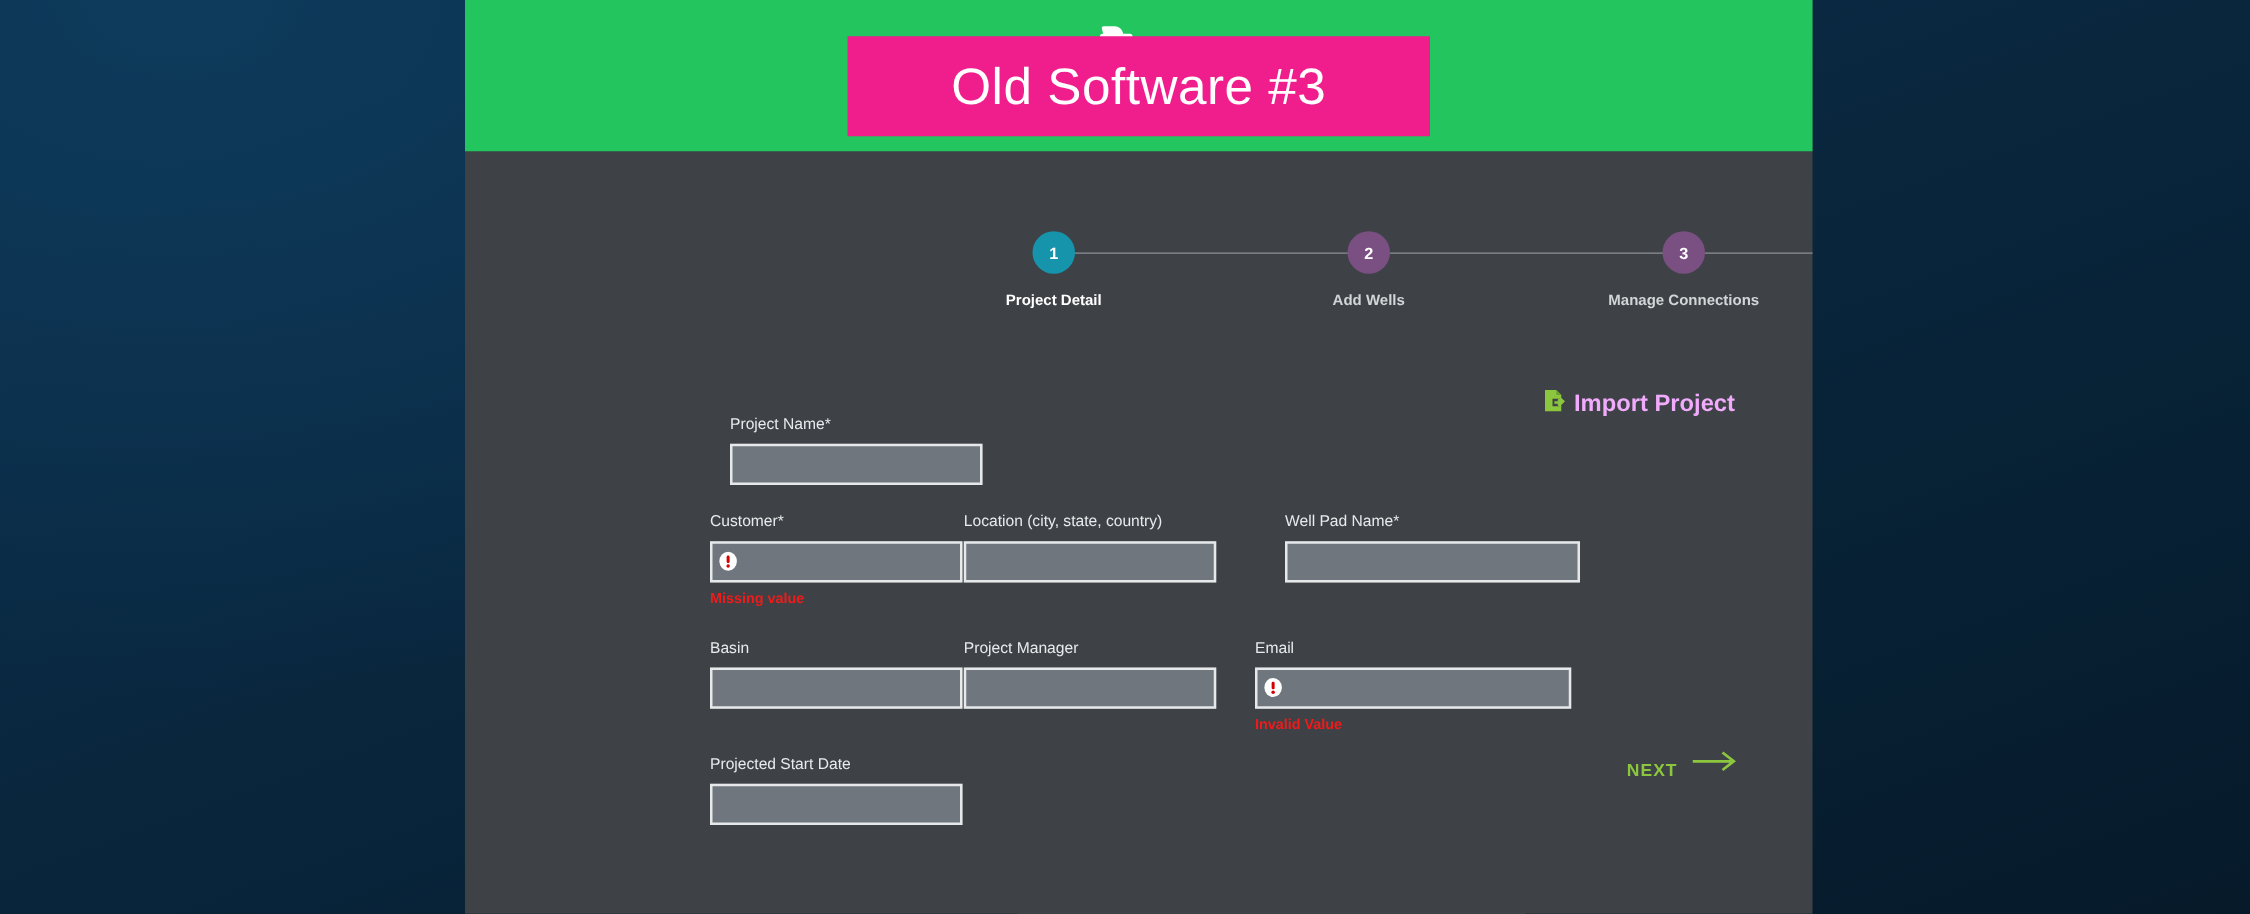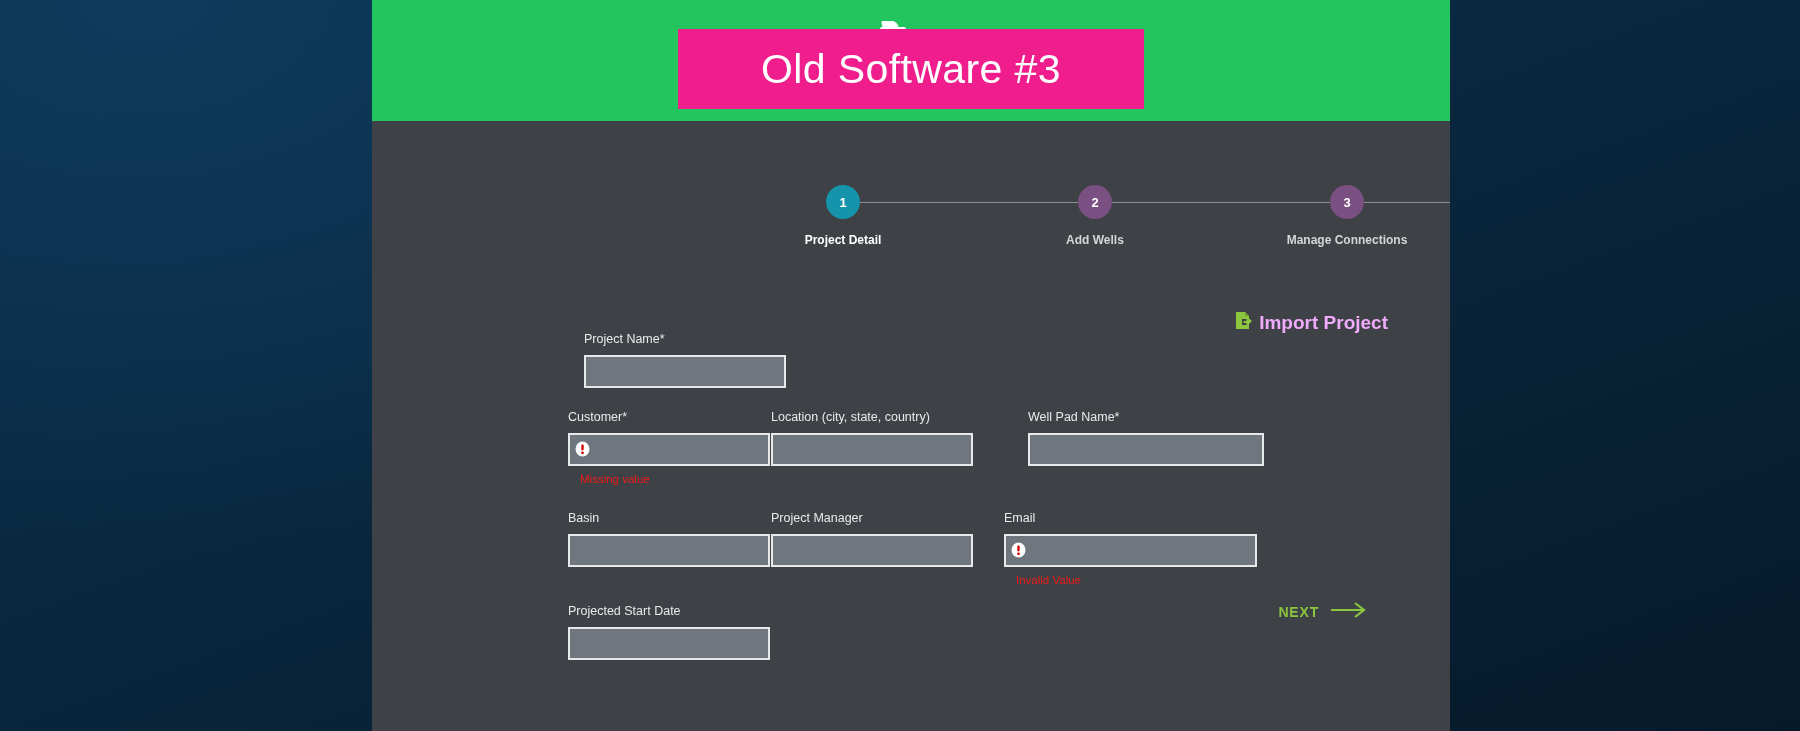--- a/index.html
+++ b/index.html
@@ -204,35 +204,34 @@
     position: absolute;
     left: 7px;
     top: 50%;
     transform: translateY(-50%);
     width: 15px;
     height: 16px;
   }
   .field-error-msg {
     color: #f01a1a;
     font-size: 11.5px;
-    font-weight: normal;
+    font-weight: bold;
     line-height: 1;
     margin-top: 8px;
     white-space: nowrap;
     display: block;
-    margin-left: 12px;
   }
 
   
   #next-btn {
     position: absolute;
-    right: 83px;
+    right: 60px;
     bottom: 108px;
     display: flex;
-    align-items: center;
+    align-items: flex-end;
     gap: 12px;
     cursor: pointer;
     user-select: none;
   }
   #next-btn .next-label {
     color: #8cc63f;
     font-size: 14px;
     font-weight: bold;
     letter-spacing: 0.8px;
     line-height: 1;

